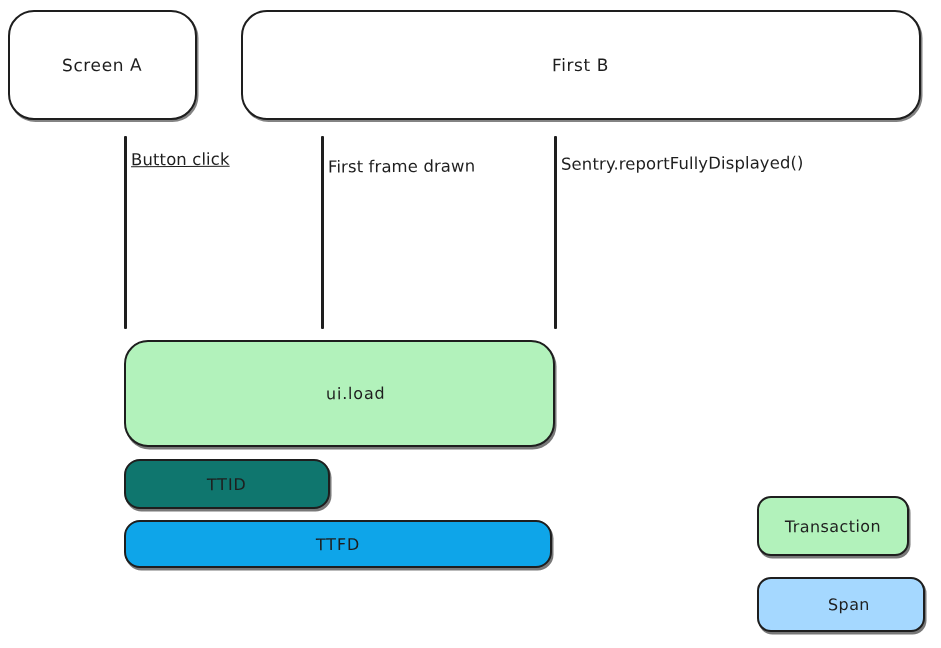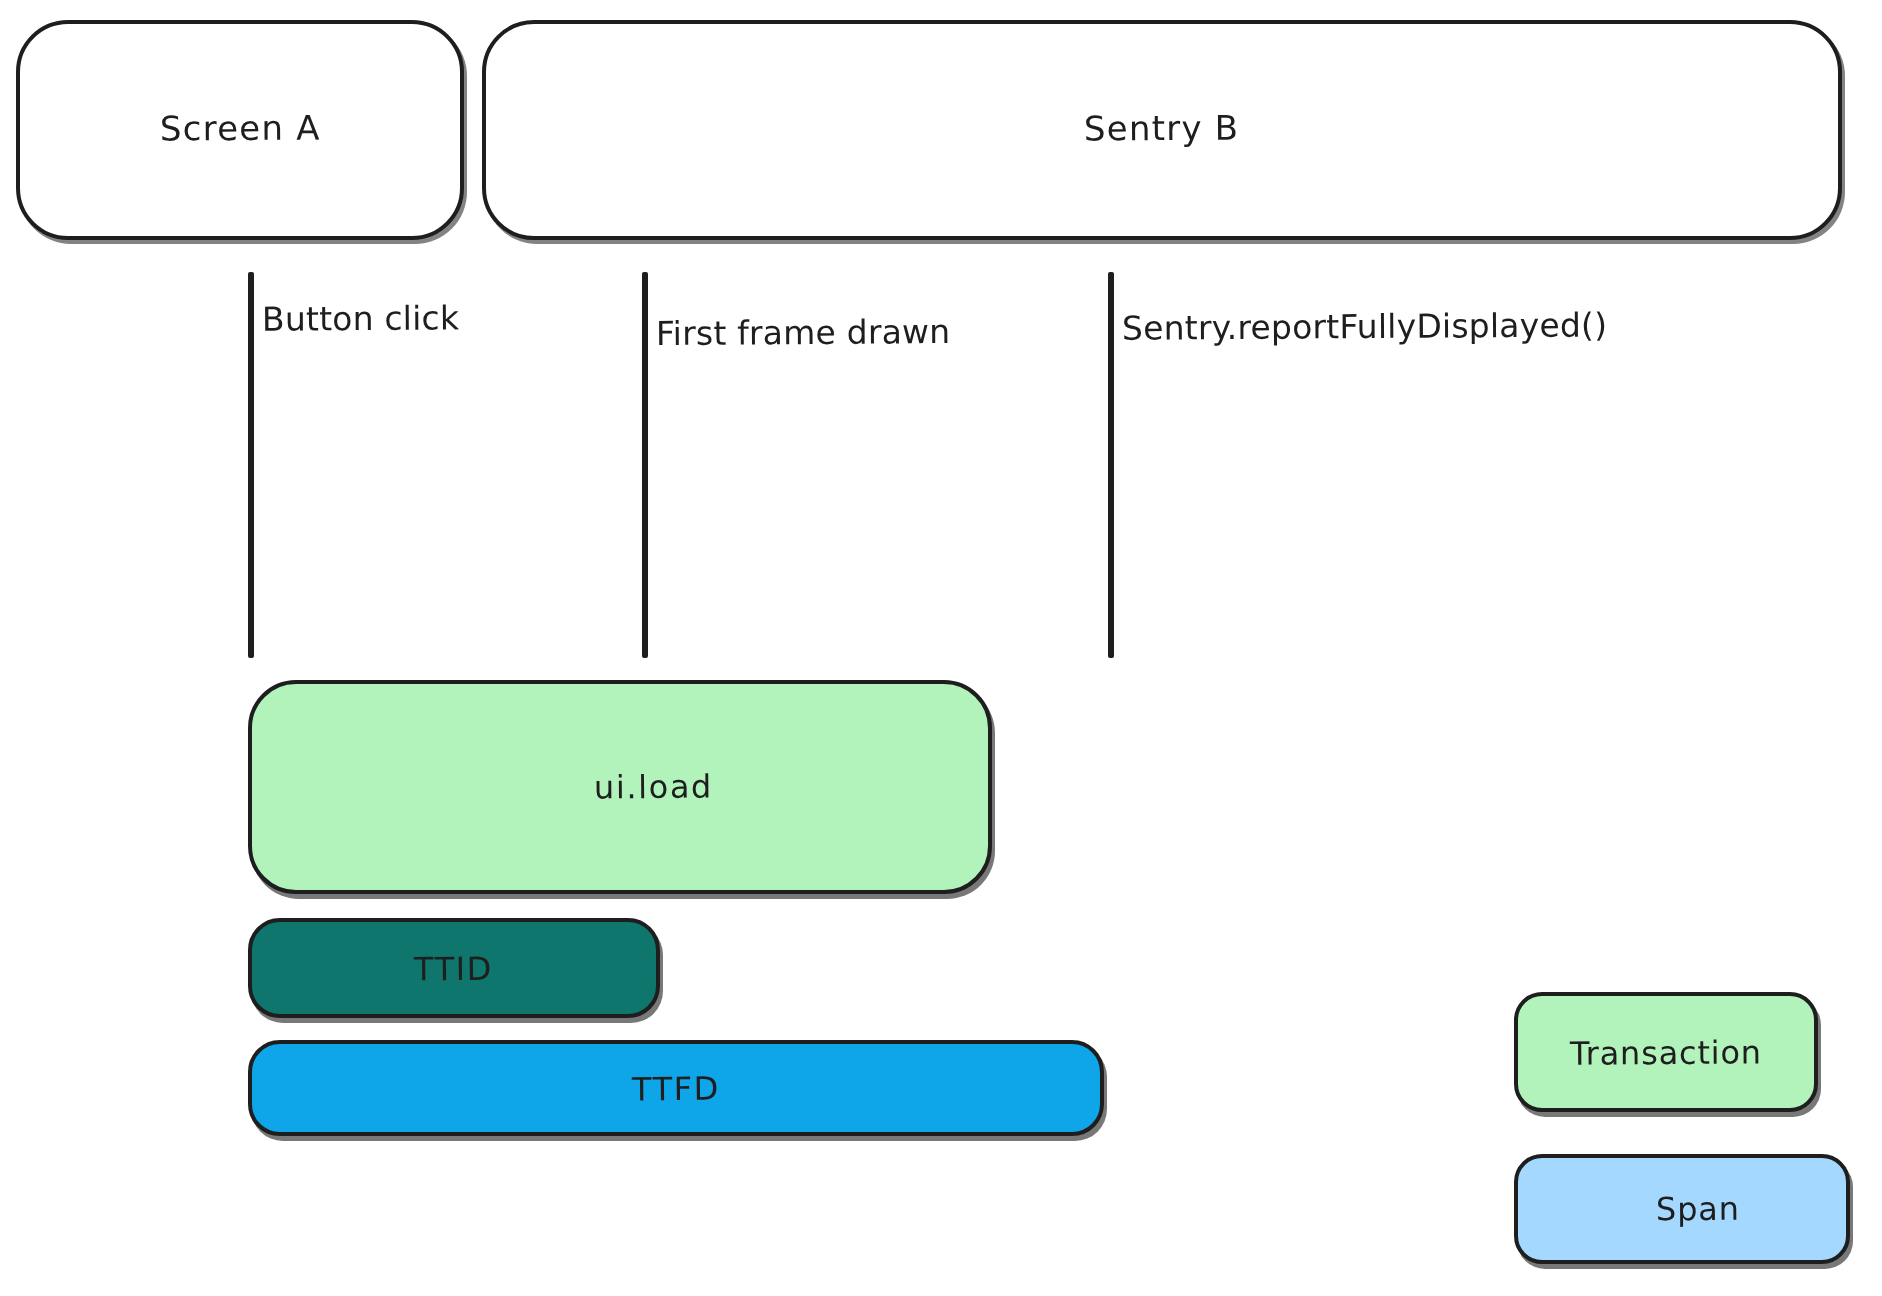--- a/index.html
+++ b/index.html
@@ -42,21 +42,21 @@
     font-size: 16px;
     letter-spacing: 0.6px;
     color: #1e1e1e;
     white-space: nowrap;
     transform: rotate(-0.35deg);
   }
 
   
   #screen-a {
     left: 8px;  top: 10px;
-    width: 224px; height: 110px;
+    width: 189px; height: 110px;
     border-radius: 26px;
   }
   #screen-b {
     left: 241px; top: 10px;
     width: 680px; height: 110px;
     border-radius: 26px;
   }
   #screen-a .label, #screen-b .label { font-size: 17px; }
 
   
@@ -73,21 +73,21 @@
     color: #1e1e1e;
     white-space: nowrap;
     letter-spacing: 0.1px;
     transform: rotate(-0.4deg);
   }
 
   #marker-line-0 { left: 124px; top: 136px; height: 193px; }
   #marker-line-1 { left: 321px; top: 136px; height: 193px; }
   #marker-line-2 { left: 554px; top: 136px; height: 193px; }
 
-  #marker-label-0 { left: 131px; top: 150px; }
+  #marker-label-0 { left: 131px; top: 150px; text-decoration: underline; }
   #marker-label-1 { left: 328px; top: 157px; }
   #marker-label-2 { left: 561px; top: 154px; }
 
   
   .bar {
     position: absolute;
     box-sizing: border-box;
     border: 2.4px solid #1e1e1e;
     display: flex;
     align-items: center;
@@ -98,21 +98,21 @@
     font-family: "DejaVu Sans", sans-serif;
     font-size: 16px;
     color: #1e1e1e;
     letter-spacing: 0.8px;
     white-space: nowrap;
     transform: rotate(-0.5deg);
   }
 
   #bar-uiload {
     left: 124px; top: 340px;
-    width: 372px; height: 107px;
+    width: 431px; height: 107px;
     border-radius: 24px;
     padding-left: 33px;
   }
   #bar-ttid {
     left: 124px; top: 459px;
     width: 206px; height: 50px;
     border-radius: 16px;
   }
   #bar-ttfd {
     left: 124px; top: 520px;
@@ -152,21 +152,21 @@
 </head>
 <body style="background-color: rgb(255, 255, 255);">
 
 <div id="canvas">
 
   <div class="sketch-box" id="screen-a">
     <span class="label">Screen A</span>
   </div>
 
   <div class="sketch-box" id="screen-b">
-    <span class="label">Sentry B</span>
+    <span class="label">First B</span>
   </div>
 
   <div class="marker-line" id="marker-line-0"></div>
   <div class="marker-label" id="marker-label-0">Button click</div>
 
   <div class="marker-line" id="marker-line-1"></div>
   <div class="marker-label" id="marker-label-1">First frame drawn</div>
 
   <div class="marker-line" id="marker-line-2"></div>
   <div class="marker-label" id="marker-label-2">Sentry.reportFullyDisplayed()</div>

